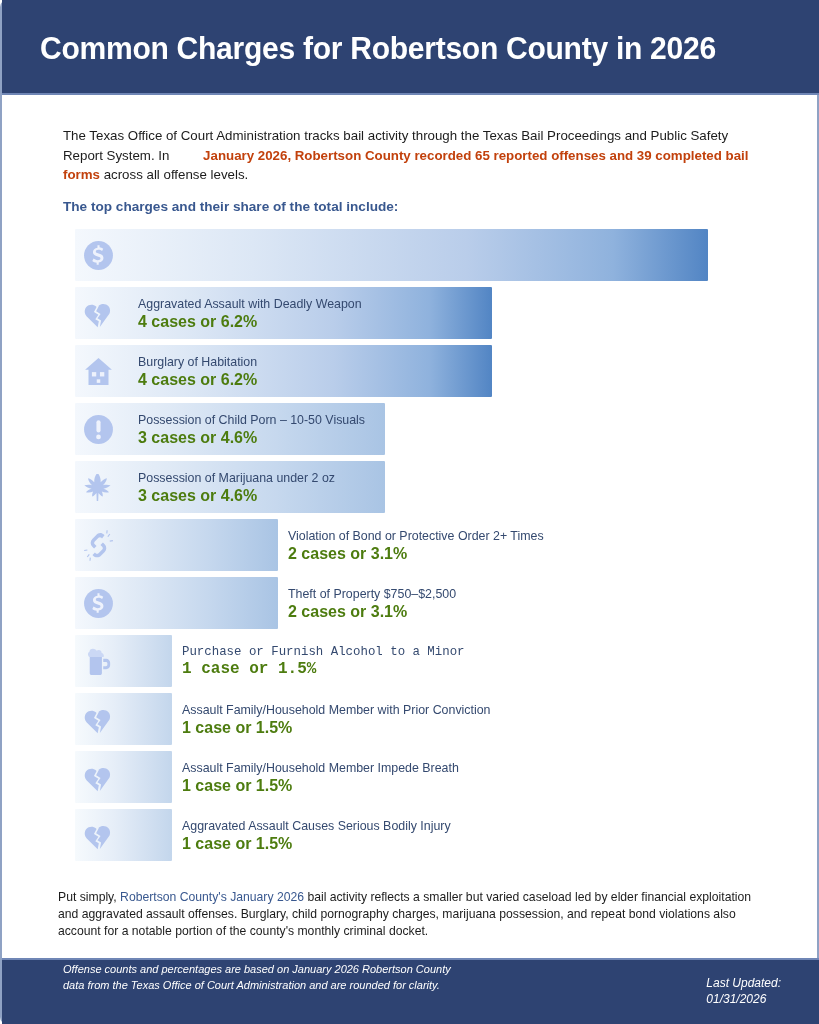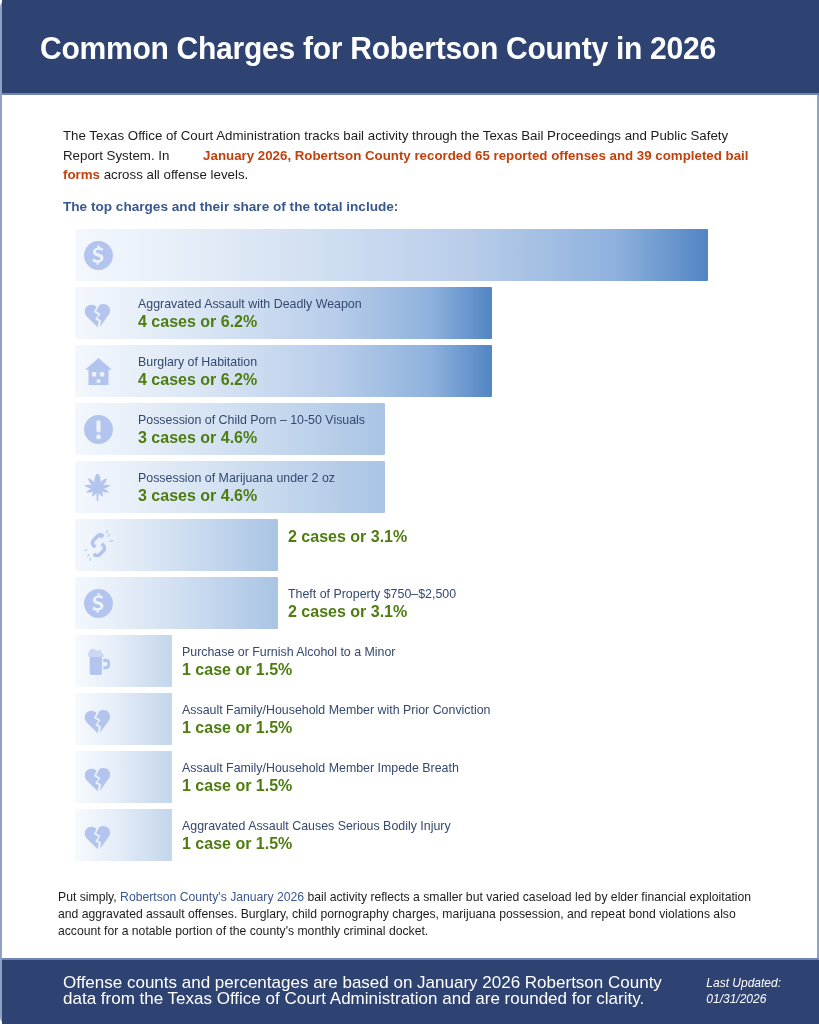--- a/index.html
+++ b/index.html
@@ -81,22 +81,22 @@
   .summary .hl{color:#39588f;}
 
   
   .footer{
     position:absolute;left:0;top:958px;width:819px;height:66px;
     background:#2e4372;
     border-top:2px solid #6f86b5;
     box-sizing:border-box;
   }
   .footer-note{
-    position:absolute;left:61px;top:15px;
-    font-size:17px;line-height:16px;color:#ffffff;
+    position:absolute;left:61px;top:1px;
+    font-size:11px;line-height:16px;color:#ffffff;font-style:italic;
   }
   .footer-upd{
     position:absolute;right:40px;top:15px;
     font-size:12px;line-height:16px;color:#ffffff;
     font-style:italic;text-align:left;
   }
 </style>
 </head>
 <body>
 
@@ -184,20 +184,21 @@
         <div class="bar mid" style="width: 203px;"></div>
         <span class="ic">
           <svg viewBox="0 0 32 32">
             <path d="M13.6 6.1 10 9.7c-2.1 2.1-2.1 5.5 0 7.6l1.7 1.7 2.4-2.4-1.7-1.7c-.8-.8-.8-2 0-2.8l3.6-3.6c.8-.8 2-.8 2.8 0l.6.6L21.8 6l-.6-.6c-2.1-2.1-5.5-2.1-7.6.7z"></path>
             <path d="M20.3 13 17.9 15.4l1.7 1.7c.8.8.8 2 0 2.8l-3.6 3.6c-.8.8-2 .8-2.8 0l-.6-.6-2.4 2.4.6.6c2.1 2.1 5.5 2.1 7.6 0l3.6-3.6c2.1-2.1 2.1-5.5 0-7.6L20.3 13z"></path>
             <path d="M24.6 7.2l1.9-2.6.9.6-1.9 2.6zM26.8 11.2l3.1-.5.2 1.1-3.1.5zM23.5 4.3l.3-3.1 1.1.1-.3 3.1z"></path>
             <path d="M7.5 24.9l-1.9 2.6-.9-.6 1.9-2.6zM5.3 20.9l-3.1.5-.2-1.1 3.1-.5zM8.6 27.8l-.3 3.1-1.1-.1.3-3.1z"></path>
           </svg>
         </span>
         <div class="labels" style="left: 286px;">
+          <div class="lab-title">Violation of Bond or Protective Order 2+ Times</div>
           <div class="lab-val">2 cases or 3.1%</div>
         </div>
       </div>
       <div class="row">
         <div class="bar mid" style="width: 203px;"></div>
         <span class="ic">
           <svg viewBox="0 0 32 32">
             <circle cx="16" cy="16" r="14"></circle>
             <path d="M17 6h-2v2.4c-2.6.3-4.4 1.9-4.4 4.2 0 2.5 1.9 3.6 4.6 4.3 2.1.5 2.7 1 2.7 1.9 0 1-1 1.7-2.6 1.7-1.7 0-3.1-.7-4.1-1.5l-1.2 2.3c1.1.9 2.6 1.5 4.2 1.7V25h2v-2.3c2.8-.3 4.6-1.9 4.6-4.3 0-2.4-1.6-3.6-4.6-4.4-2.1-.5-2.8-1-2.8-1.9s.9-1.6 2.4-1.6c1.4 0 2.7.5 3.7 1.2l1.1-2.3c-1-.7-2.2-1.1-3.6-1.3V6z" fill="#eef2fc"></path>
           </svg>
@@ -209,21 +210,21 @@
       </div>
       <div class="row">
         <div class="bar short" style="width: 97px;"></div>
         <span class="ic">
           <svg viewBox="0 0 32 32">
             <path d="M7.5 11.5h11.8v15.8c0 1-.8 1.8-1.8 1.8H9.3c-1 0-1.8-.8-1.8-1.8V11.5z"></path>
             <path d="M20.6 13.4h2.9c2.1 0 3.8 1.7 3.8 3.8v2.5c0 2.1-1.7 3.8-3.8 3.8h-2.9v-3h2.6c.8 0 1.4-.6 1.4-1.4v-1.3c0-.8-.6-1.4-1.4-1.4h-2.6v-3z"></path>
             <path d="M10.6 3.6c2 0 3.1 1 3.6 2 .6-.6 1.5-1 2.5-.8 1.6.3 2.4 1.6 2.3 3 1.3.2 2.2 1.3 2.2 2.6 0 .5-.1.9-.3 1.3H7.1c-.8-.6-1.3-1.6-1.3-2.7 0-1.2.6-2.2 1.6-2.8-.1-1.5 1.1-2.6 3.2-2.6z" fill="#cbd8f5"></path>
           </svg>
         </span>
-        <div class="labels" style="left: 180px;">
+        <div class="labels" style="left: 180px; font-family: Liberation Mono, monospace;">
           <div class="lab-title">Purchase or Furnish Alcohol to a Minor</div>
           <div class="lab-val">1 case or 1.5%</div>
         </div>
       </div>
       <div class="row">
         <div class="bar short" style="width: 97px;"></div>
         <span class="ic">
           <svg viewBox="0 0 32 32">
             <path d="M15.2 29.4 4.6 18.8C2.2 16.4 2 12.4 4.2 9.8 6.6 7 11 6.8 13.7 9.3l.4.4-2.5 4.9 4.3 2.6-3 4.3 3.4 2.1-1.1 5.8z"></path>
             <path d="M17.3 29.2l1.2-6.4-3.5-2.1 3-4.3-4.3-2.6 2.6-5.1-.2-.2C18.8 6 23.3 6.2 25.7 9c2.2 2.6 2 6.6-.4 9l-8 11.2z"></path>

